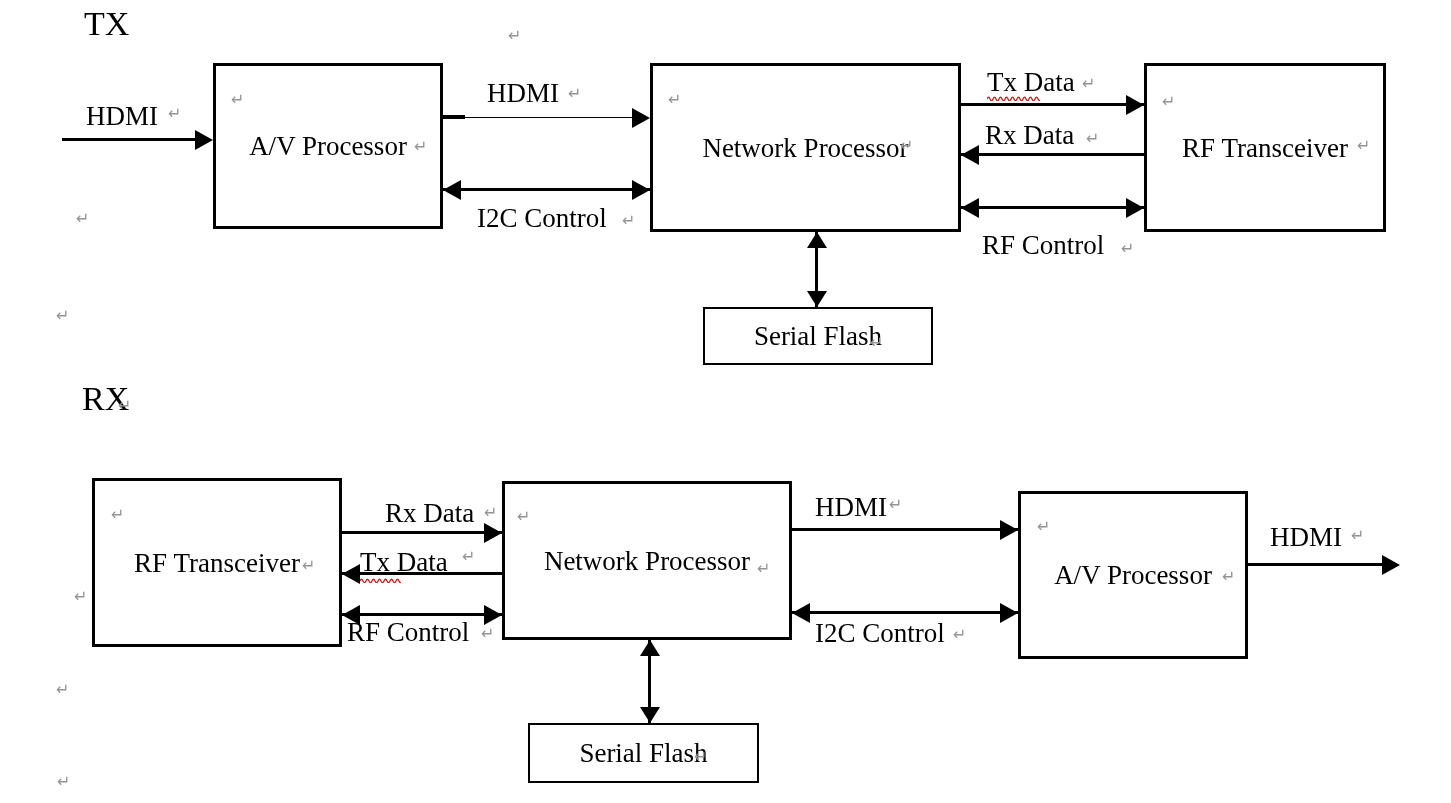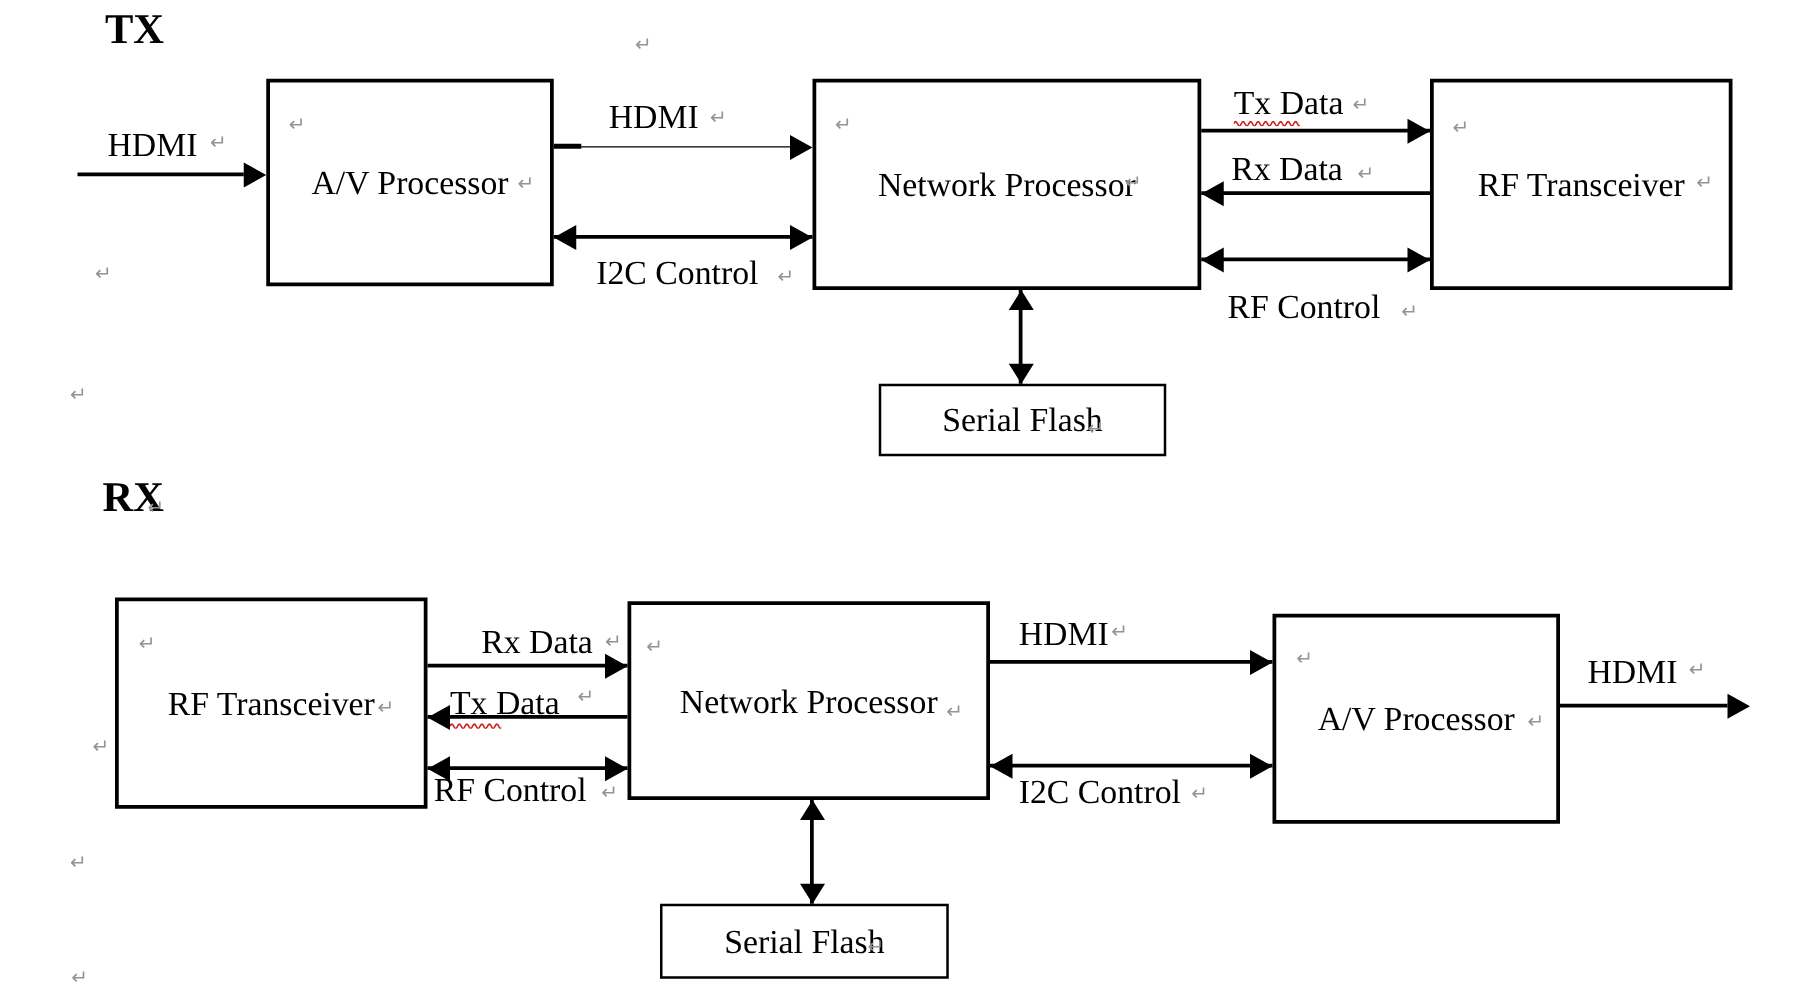--- a/index.html
+++ b/index.html
@@ -8,21 +8,21 @@
     width: 1451px;
     height: 803px;
     background: #ffffff;
     font-family: "Liberation Serif", serif;
     color: #000;
     overflow: hidden;
   }
   .sec-title {
     position: absolute;
     font-size: 34px;
-    font-weight: bold;
+    font-weight: normal;
     line-height: 36px;
     white-space: nowrap;
   }
   .box {
     position: absolute;
     box-sizing: border-box;
     border: 3px solid #000;
     background: #ffffff;
     display: flex;
     align-items: center;

